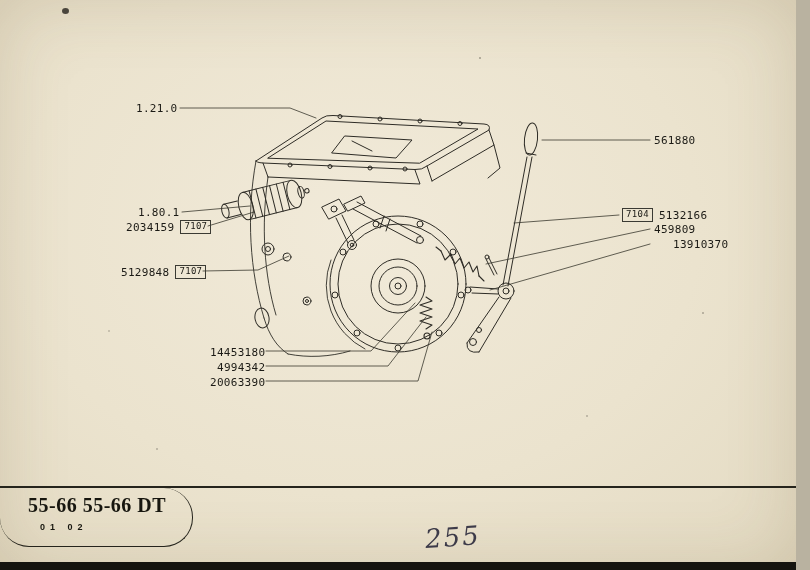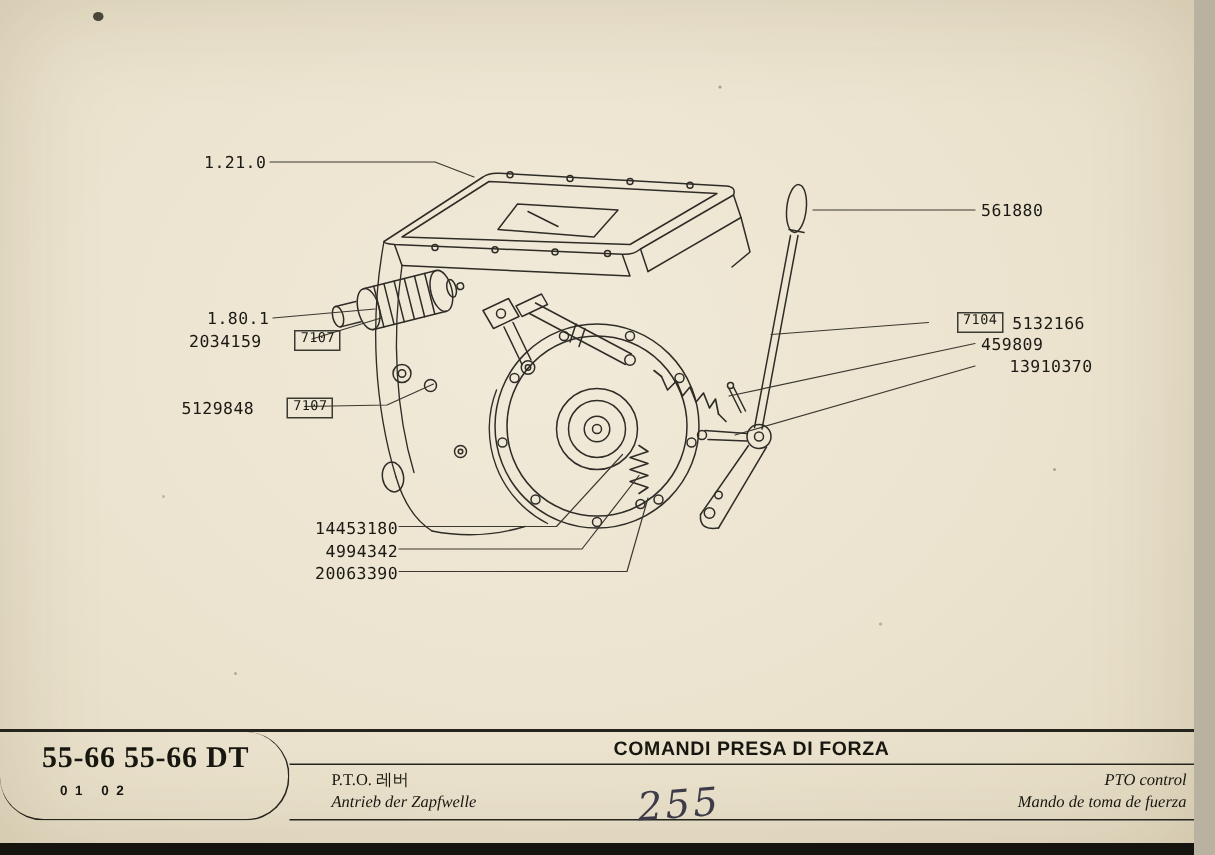--- a/index.html
+++ b/index.html
@@ -9,21 +9,21 @@
     box-shadow:inset 0 0 70px rgba(110,90,50,0.18);
     font-family:"DejaVu Sans Mono", monospace;
   }
   .diagram-svg{position:absolute;left:0;top:0;}
   .callout{
     position:absolute;font:11px "DejaVu Sans Mono", monospace;letter-spacing:.3px;
     color:#1b1a15;display:flex;align-items:center;gap:6px;white-space:nowrap;line-height:13px;
   }
   .refbox{
     font:9px "DejaVu Sans Mono", monospace;border:1px solid #3a3a33;
-    padding:0px 3px 1px 3px;line-height:11px;color:#1b1a15;background:transparent;margin-left:16px;
+    padding:0px 3px 1px 3px;line-height:11px;color:#1b1a15;background:transparent;
   }
   .footer{
     position:absolute;left:0;top:486px;width:810px;height:59px;
     border-top:2px solid #25241c;display:flex;color:#17160f;
   }
   .cell-left{
     width:193px;box-sizing:border-box;border-right:1.6px solid #25241c;border-bottom:1.6px solid #25241c;
     padding:6px 0 0 28px;
     border-radius:29px;
   }
@@ -232,33 +232,20 @@
 
   <div class="callout" style="left:210px;top:376px">
     <span>20063390</span>
   </div>
 
   <div class="footer">
     <div class="cell-left">
       <div class="models">55-66 55-66 DT</div>
       <div class="variant">01 02</div>
     </div>
-    <div class="cell-center">
-      <div class="title">COMANDI PRESA DI FORZA</div>
-      <div class="trans-row">
-        <div class="trans-left">
-          <div>P.T.O. 레버</div>
-          <div class="ital">Antrieb der Zapfwelle</div>
-        </div>
-        <div class="trans-right">
-          <div class="ital">PTO control</div>
-          <div class="ital">Mando de toma de fuerza</div>
-        </div>
-      </div>
-    </div>
   </div>
 
   <div class="handwritten">255</div>
 
   <div class="speck" style="left:62px;top:8px;width:7px;height:6px;opacity:.85"></div>
   <div class="speck" style="left:479px;top:57px;width:2px;height:2px;opacity:.4"></div>
   <div class="speck" style="left:702px;top:312px;width:2px;height:2px;opacity:.35"></div>
   <div class="speck" style="left:156px;top:448px;width:2px;height:2px;opacity:.3"></div>
   <div class="speck" style="left:586px;top:415px;width:2px;height:2px;opacity:.3"></div>
   <div class="speck" style="left:108px;top:330px;width:2px;height:2px;opacity:.25"></div>

